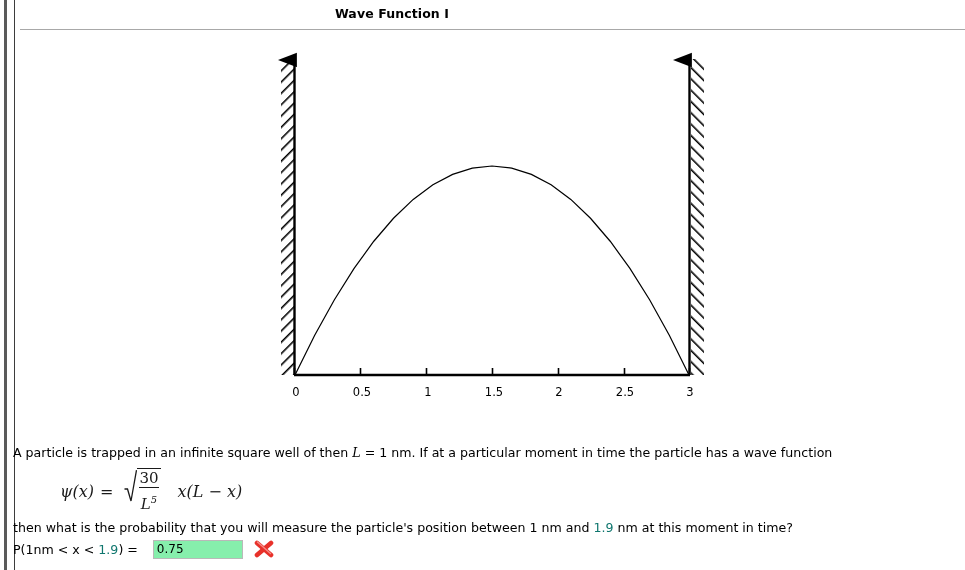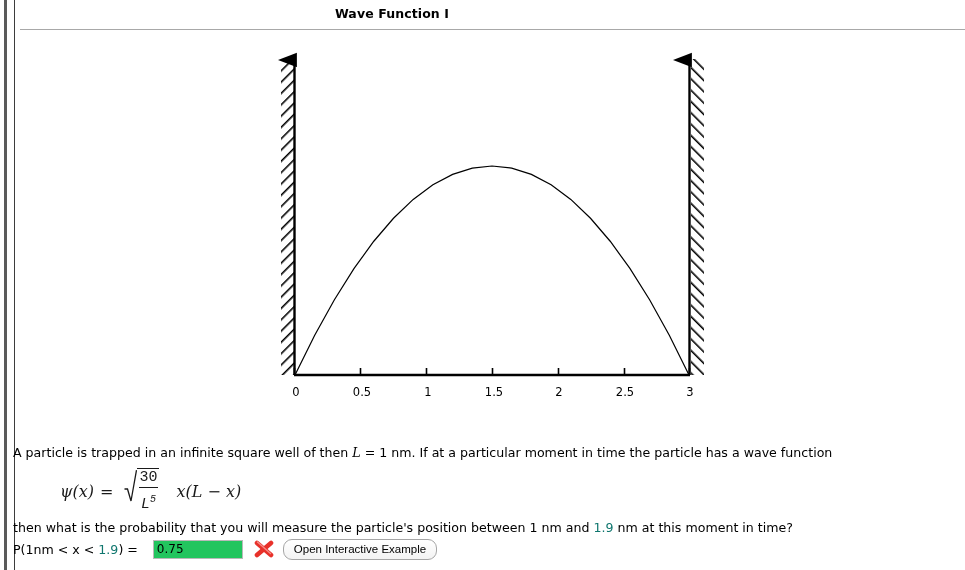--- a/index.html
+++ b/index.html
@@ -108,21 +108,20 @@
     position: relative;
     top: 1px;
   }
   .frac {
     display: inline-flex;
     flex-direction: column;
     align-items: center;
     border-top: 1.2px solid #1a1a1a;
     padding-top: 1px;
     margin-top: 1px;
-    font-family: Liberation Mono, monospace;
   }
   .frac .num {
     font-size: 15px;
     line-height: 16px;
     padding: 0 2px;
   }
   .frac .den {
     font-size: 15px;
     line-height: 17px;
     border-top: 1.2px solid #1a1a1a;
@@ -151,21 +150,21 @@
     white-space: nowrap;
     margin-right: 15px;
   }
   #answer-input {
     width: 82px;
     height: 15px;
     font-family: "DejaVu Sans", sans-serif;
     font-size: 12px;
     color: #000000;
     border: 1px solid #b9b9b9;
-    background: #22c55e;
+    background: #86efac;
     padding: 1px 3px;
     outline: none;
     box-sizing: content-box;
   }
   #incorrect-icon {
     width: 22px;
     height: 20px;
     margin-left: 10px;
     margin-right: 8px;
     display: inline-block;
@@ -277,14 +276,13 @@
       <g stroke="#e8312a" stroke-width="4.6" stroke-linecap="round">
         <line x1="4" y1="4" x2="18" y2="16"></line>
         <line x1="18" y1="4" x2="4" y2="16"></line>
       </g>
       <g stroke="#f58b86" stroke-width="1.4" stroke-linecap="round">
         <line x1="4.5" y1="3" x2="17.5" y2="14.6"></line>
       </g>
     </svg>
   </span>
 
-  <button id="open-example-button">Open Interactive Example</button>
 </div>
 
 </body></html>

